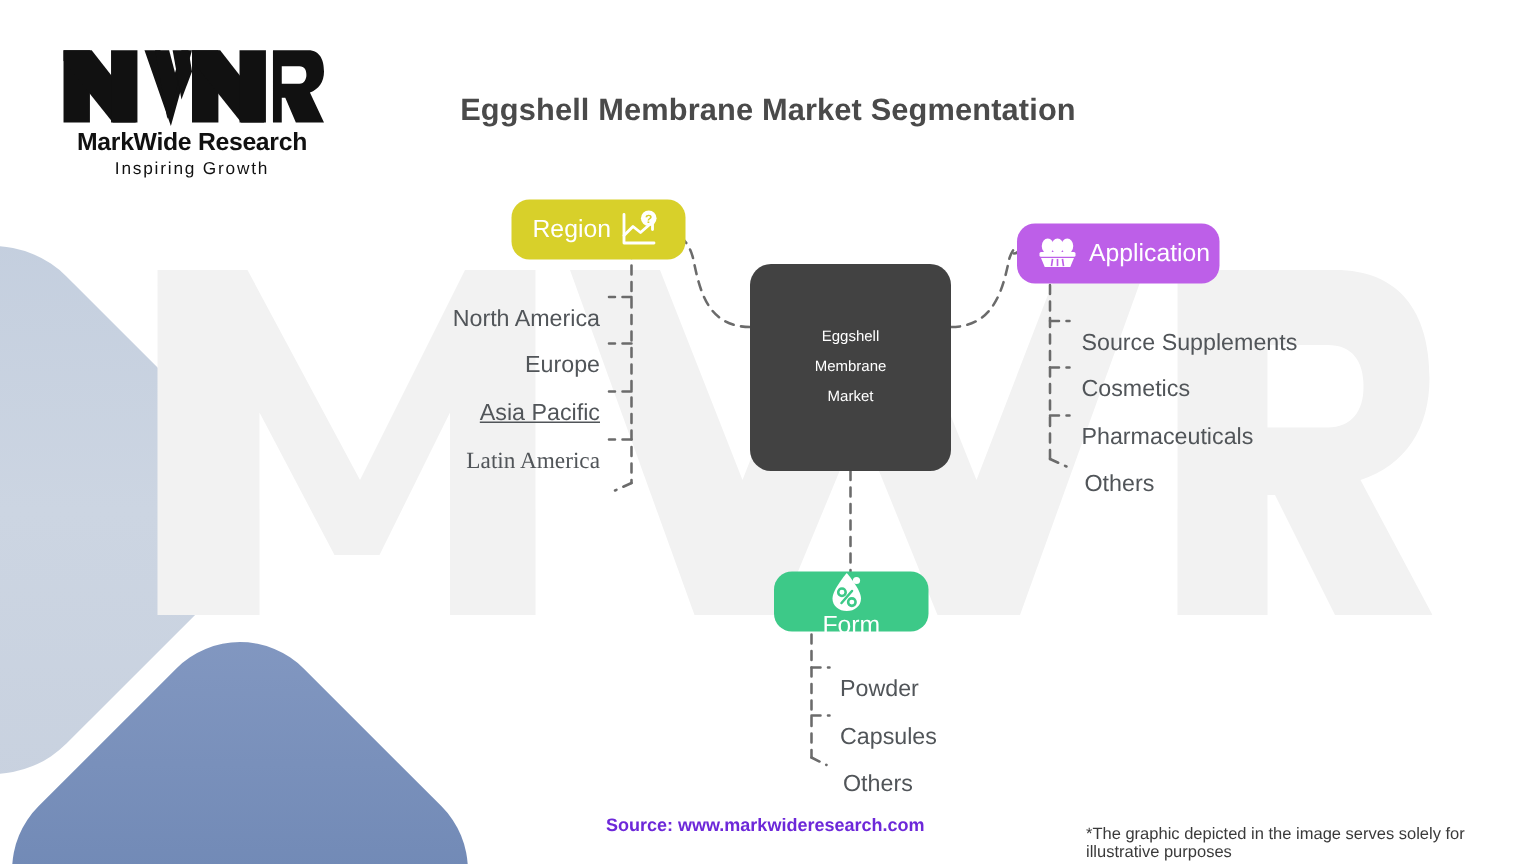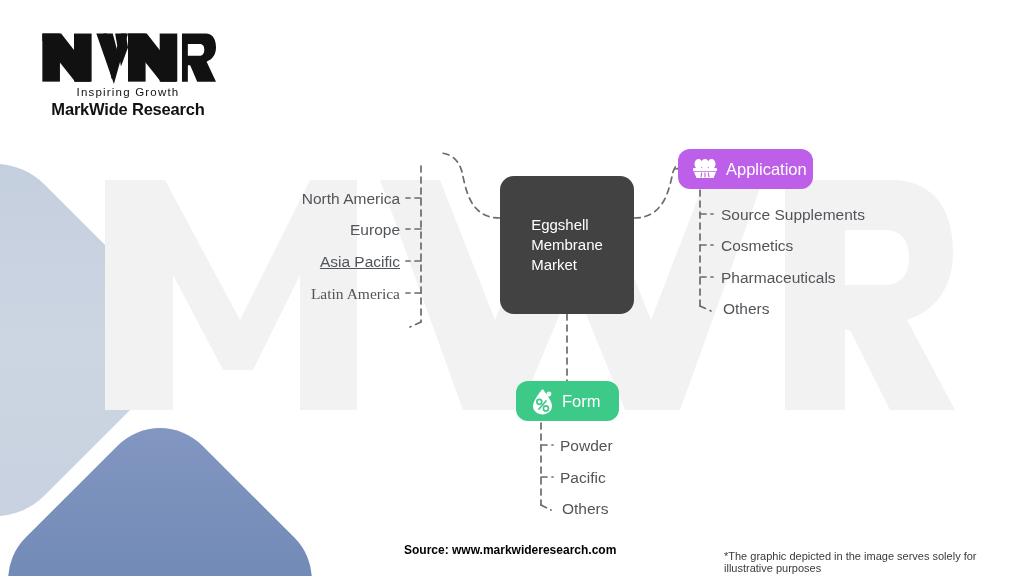--- a/index.html
+++ b/index.html
@@ -112,22 +112,23 @@
     width: 134px;
     height: 138px;
     background: #424242;
     border-radius: 14px;
     display: flex;
     align-items: center;
     justify-content: center;
   }
   #center-label {
     color: #ffffff;
-    font-size: 15px;
+    font-size: 10px;
     line-height: 20px;
+    text-align: center;
     white-space: pre-line;
   }
 
   
   .pill {
     position: absolute;
     display: flex;
     align-items: center;
     border-radius: 12px;
     padding: 0 14px;
@@ -159,40 +160,42 @@
     background: #bd5fe8;
     width: 135px;
   }
   #pill-application .pill-icon { margin-right: 8px; }
 
   #pill-form {
     left: 516px;
     top: 381px;
     background: #3dc988;
     width: 103px;
+    flex-direction: column;
   }
   #pill-form .pill-icon { margin-right: 7px; }
 
   
   .leaf {
     position: absolute;
     font-size: 15.5px;
     color: #515559;
     white-space: nowrap;
+    margin-top: 14px;
   }
   .leaf-right { text-align: right; }
 
   
   #source {
     position: absolute;
     left: 404px;
     top: 543px;
     font-size: 12px;
     font-weight: bold;
-    color: #000000;
+    color: #6d28d9;
   }
   #disclaimer {
     position: absolute;
     left: 724px;
     top: 550px;
     font-size: 11px;
     color: #3a3a3a;
   }
 </style>
 </head>
@@ -220,24 +223,25 @@
         <path d="M96 6 L114 6 L126 48 L138 6 L150 6 L126 92 Z"></path>
         <path d="M150 6 L138 6 L126 48 L114 6 L96 6 L120 92 Z" opacity="0"></path>
         <path d="M108 6 L124 6 L134 44 L122 84 Z"></path>
         <path d="M128 6 L146 6 L150 30 L138 62 Z"></path>
         <path d="M150 6 L180 6 L180 88 L150 88 Z"></path>
         <path d="M150 6 L182 6 L232 70 L232 88 L206 88 L150 18 Z"></path>
         <path d="M204 6 L234 6 L234 88 L204 88 Z"></path>
         <path d="M242 6 L282 6 C296 6 300 18 300 30 C300 42 294 50 284 54 L300 88 L268 88 L256 60 L252 60 L252 88 L242 88 Z M252 24 L252 44 L272 44 C278 44 280 38 280 34 C280 28 278 24 272 24 Z"></path>
       </g>
     </svg>
+    <div id="logo-name">MarkWide Research</div>
     <div id="logo-tagline">Inspiring Growth</div>
-    <div id="logo-name">MarkWide Research</div>
-  </div>
-
+  </div>
+
+  <div id="title">Eggshell Membrane Market Segmentation</div>
 
   <svg id="connectors" viewBox="0 0 1024 576">
     <g fill="none" stroke="#6b6b6b" stroke-width="1.7" stroke-dasharray="6,5" stroke-linecap="round">
 
       <path d="M500 218 C470 218 466 190 462 172 C458 156 446 153 440 153"></path>
 
       <path d="M634 218 C664 218 669 190 673 172 C678 158 682 169 676 169"></path>
 
       <path d="M567 314 L567 381"></path>
 
@@ -260,20 +264,34 @@
       <path d="M541 505 L551 510"></path>
     </g>
   </svg>
 
   <div id="center-node">
     <div id="center-label">Eggshell
 Membrane
 Market</div>
   </div>
 
+  <div class="pill" id="pill-region">
+    <span class="pill-label">Region</span>
+    <span class="pill-icon">
+      <svg width="26" height="26" viewBox="0 0 26 26">
+        <g fill="none" stroke="#ffffff" stroke-width="1.9" stroke-linecap="round" stroke-linejoin="round">
+          <path d="M3 3 L3 22 L23 22"></path>
+          <path d="M3 17 L9 11 L14 15 L22 8"></path>
+          <path d="M17 8 L22 8 L22 13" fill="none"></path>
+        </g>
+        <circle cx="19.5" cy="5.5" r="5.2" fill="#ffffff"></circle>
+        <text x="19.5" y="8.6" font-family="Liberation Sans, sans-serif" font-size="8" font-weight="bold" fill="#d8d02a" text-anchor="middle">?</text>
+      </svg>
+    </span>
+  </div>
 
   <div class="pill" id="pill-application">
     <span class="pill-icon">
       <svg width="26" height="22" viewBox="0 0 26 22">
         <g fill="#ffffff">
           <ellipse cx="6.5" cy="6" rx="4" ry="5"></ellipse>
           <ellipse cx="13" cy="6" rx="4" ry="5"></ellipse>
           <ellipse cx="19.5" cy="6" rx="4" ry="5"></ellipse>
           <rect x="1" y="10" width="24" height="3.2" rx="1"></rect>
           <path d="M2 14 L24 14 L21.5 20 L4.5 20 Z"></path>
@@ -307,19 +325,19 @@
   <div class="leaf leaf-right" style="right:624px; top:221px;">Europe</div>
   <div class="leaf leaf-right" style="right:624px; top:253px;text-decoration:underline;">Asia Pacific</div>
   <div class="leaf leaf-right" style="right:624px; top:285px;font-family:Liberation Serif, serif;">Latin America</div>
 
   <div class="leaf" style="left:721px; top:206px;">Source Supplements</div>
   <div class="leaf" style="left:721px; top:237px;">Cosmetics</div>
   <div class="leaf" style="left:721px; top:269px;">Pharmaceuticals</div>
   <div class="leaf" style="left:723px; top:300px;">Others</div>
 
   <div class="leaf" style="left:560px; top:437px;">Powder</div>
-  <div class="leaf" style="left:560px; top:469px;">Pacific</div>
+  <div class="leaf" style="left:560px; top:469px;">Capsules</div>
   <div class="leaf" style="left:562px; top:500px;">Others</div>
 
   <div id="source">Source: www.markwideresearch.com</div>
   <div id="disclaimer">*The graphic depicted in the image serves solely for illustrative purposes</div>
 
 </div>
 
 </body></html>

